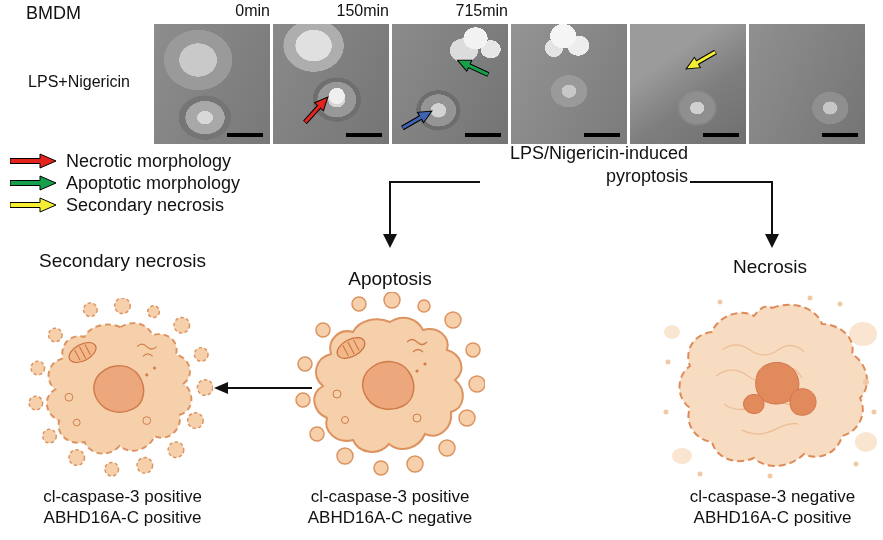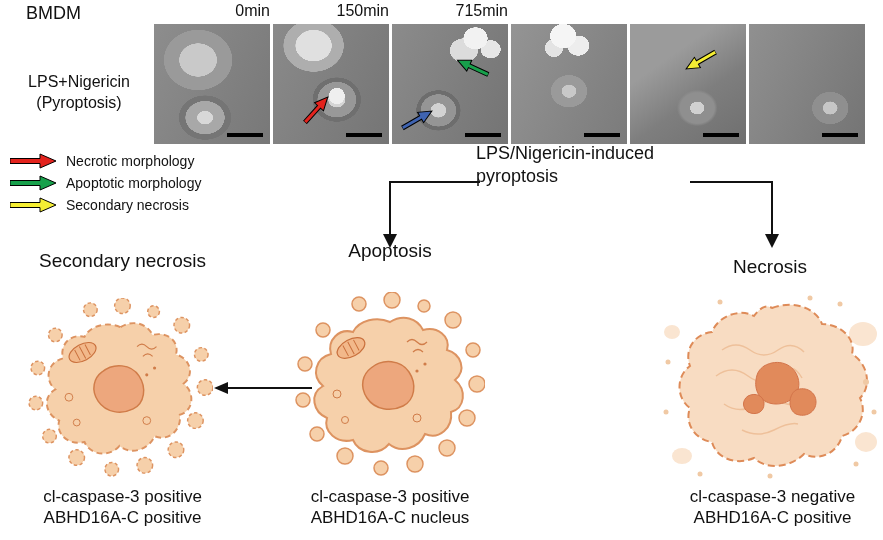--- a/index.html
+++ b/index.html
@@ -43,31 +43,31 @@
   .tile:nth-child(6) { background:
       radial-gradient(ellipse 18px 16px at 70% 70%, #c6c6c6 0 40%, #8f8f8f 41% 100%, transparent 101%),
       linear-gradient(115deg, #909090, #747474); }
   .scalebar { position:absolute; right:7px; bottom:7px; width:36px; height:4px; background:#000; }
   .m-arrow { position:absolute; }
 
   
   .legend { position:absolute; left:10px; top:150px; }
   .legend-item { display:flex; align-items:center; height:22px; }
   .legend-item svg { margin-right:8px; flex:0 0 auto; }
-  .legend-label { font-size:14px; white-space:nowrap; }
-
-  
-  .flow-title { position:absolute; left:476px; top:142px; width:250px; text-align:left; font-size:18px; line-height:23px; }
+  .legend-label { font-size:18px; white-space:nowrap; }
+
+  
+  .flow-title { position:absolute; left:438px; top:142px; width:250px; text-align:right; font-size:18px; line-height:23px; }
   .connectors { position:absolute; left:0; top:140px; }
   .conn { stroke:#111; stroke-width:2; fill:none; }
 
   
   .section-title { position:absolute; font-size:19px; text-align:center; }
   #title-secnec { left:15px;  top:250px; width:215px; }
-  #title-apop   { left:300px; top:240px; width:180px; }
+  #title-apop   { left:300px; top:268px; width:180px; }
   #title-nec    { left:680px; top:256px; width:180px; }
 
   .cellwrap { position:absolute; }
   #cell-secnec { left:28px;  top:298px; }
   #cell-apop   { left:295px; top:292px; }
   #cell-nec    { left:660px; top:292px; }
 
   .caption { position:absolute; text-align:center; font-size:17px; line-height:21px; }
   #cap-secnec { left:10px;  top:486px; width:225px; }
   #cap-apop   { left:280px; top:486px; width:220px; }
@@ -99,21 +99,20 @@
 
   <div class="bmdm">BMDM</div>
   <div class="time-labels">
     <span>0min</span>
     <span>150min</span>
     <span>715min</span>
   </div>
 
   <div class="treatment">
     <div>LPS+Nigericin</div>
-    <div>(Pyroptosis)</div>
   </div>
 
   <div class="micrographs">
     <div class="tile">
       <div class="scalebar"></div>
     </div>
     <div class="tile">
       <svg class="m-arrow" width="36" height="14" viewBox="0 0 36 14" style="left:26px; top:78px; transform:rotate(-48deg);">
         <polygon points="0,5 21,5 21,1 34,7 21,13 21,9 0,9" fill="#e3231d" stroke="#000" stroke-width="1"></polygon>
       </svg>
@@ -276,20 +275,20 @@
     <line x1="100" y1="9" x2="14" y2="9" stroke="#111" stroke-width="2"></line>
     <polygon points="16,3 16,15 2,9" fill="#111"></polygon>
   </svg>
 
   <div class="caption" id="cap-secnec">
     <div>cl-caspase-3 positive</div>
     <div>ABHD16A-C positive</div>
   </div>
   <div class="caption" id="cap-apop">
     <div>cl-caspase-3 positive</div>
-    <div>ABHD16A-C nucleus</div>
+    <div>ABHD16A-C negative</div>
   </div>
   <div class="caption" id="cap-nec">
     <div>cl-caspase-3 negative</div>
     <div>ABHD16A-C positive</div>
   </div>
 
 </div>
 
 </body></html>

